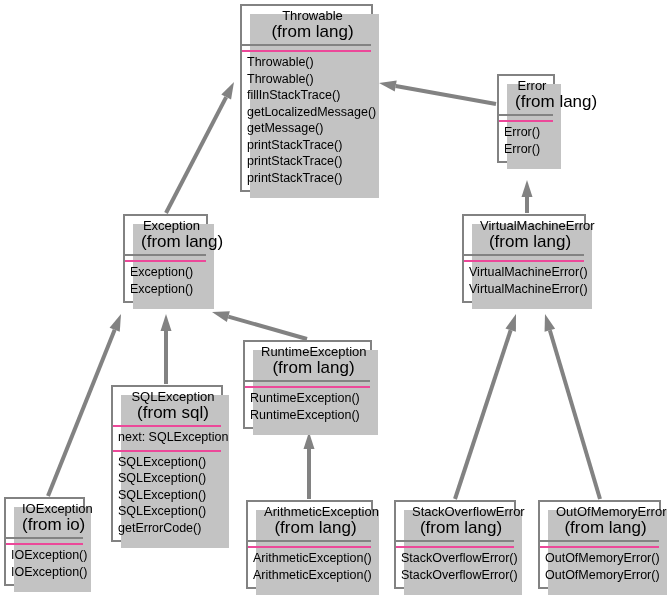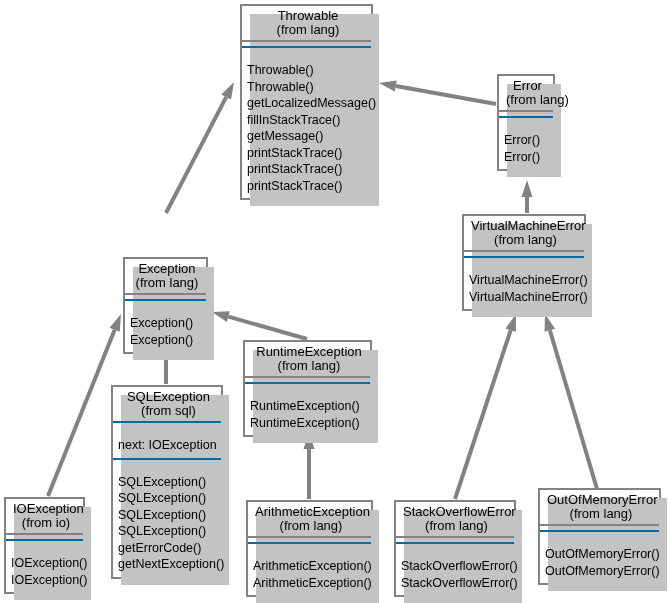--- a/index.html
+++ b/index.html
@@ -33,38 +33,38 @@
     content: "";
     position: absolute;
     left: 8px;
     top: 8px;
     width: 100%;
     height: 100%;
     background: #c3c3c3;
     z-index: -1;
   }
   .compartment-name {
-    padding: 3px 4px 4px 7px;
+    padding: 3px 4px 4px 16px;
     text-align: center;
     line-height: 1.05;
   }
   .class-title {
     font-size: 13px;
     color: #000000;
     white-space: nowrap;
   }
   .class-package {
-    font-size: 13px;
+    font-size: 17px;
     color: #000000;
     white-space: nowrap;
   }
   .compartment-attrs,
   .compartment-ops {
-    border-top: 2px solid #0369a1;
-    padding: 14px 5px 4px 5px;
+    border-top: 2px solid #ec4899;
+    padding: 2px 5px 4px 5px;
   }
   .spacer-compartment {
     border-top: 2px solid #828282;
     height: 4px;
   }
   .member {
     font-size: 12.5px;
     color: #000000;
     line-height: 1.32;
     white-space: nowrap;
@@ -118,40 +118,40 @@
   <div id="class-layer">
       <div class="uml-class" style="left: 240px; top: 4px; width: 133px;">
         <div class="compartment-name">
           <div class="class-title">Throwable</div>
           <div class="class-package">(from lang)</div>
         </div>
         <div class="spacer-compartment"></div>
         <div class="compartment-ops">
           <div class="member">Throwable()</div>
           <div class="member">Throwable()</div>
+          <div class="member">fillInStackTrace()</div>
           <div class="member">getLocalizedMessage()</div>
-          <div class="member">fillInStackTrace()</div>
           <div class="member">getMessage()</div>
           <div class="member">printStackTrace()</div>
           <div class="member">printStackTrace()</div>
           <div class="member">printStackTrace()</div>
         </div>
       </div>
       <div class="uml-class" style="left: 497px; top: 74px; width: 58px;">
         <div class="compartment-name">
           <div class="class-title">Error</div>
           <div class="class-package">(from lang)</div>
         </div>
         <div class="spacer-compartment"></div>
         <div class="compartment-ops">
           <div class="member">Error()</div>
           <div class="member">Error()</div>
         </div>
       </div>
-      <div class="uml-class" style="left: 123px; top: 214px; width: 85px; margin-top: 43px;">
+      <div class="uml-class" style="left: 123px; top: 214px; width: 85px;">
         <div class="compartment-name">
           <div class="class-title">Exception</div>
           <div class="class-package">(from lang)</div>
         </div>
         <div class="spacer-compartment"></div>
         <div class="compartment-ops">
           <div class="member">Exception()</div>
           <div class="member">Exception()</div>
         </div>
       </div>
@@ -176,29 +176,28 @@
           <div class="member">RuntimeException()</div>
           <div class="member">RuntimeException()</div>
         </div>
       </div>
       <div class="uml-class" style="left: 111px; top: 385px; width: 112px;">
         <div class="compartment-name">
           <div class="class-title">SQLException</div>
           <div class="class-package">(from sql)</div>
         </div>
         <div class="compartment-attrs">
-          <div class="member">next: IOException</div>
+          <div class="member">next: SQLException</div>
         </div>
         <div class="compartment-ops">
           <div class="member">SQLException()</div>
           <div class="member">SQLException()</div>
           <div class="member">SQLException()</div>
           <div class="member">SQLException()</div>
           <div class="member">getErrorCode()</div>
-          <div class="member">getNextException()</div>
         </div>
       </div>
       <div class="uml-class" style="left: 4px; top: 497px; width: 81px;">
         <div class="compartment-name">
           <div class="class-title">IOException</div>
           <div class="class-package">(from io)</div>
         </div>
         <div class="spacer-compartment"></div>
         <div class="compartment-ops">
           <div class="member">IOException()</div>
@@ -220,21 +219,21 @@
         <div class="compartment-name">
           <div class="class-title">StackOverflowError</div>
           <div class="class-package">(from lang)</div>
         </div>
         <div class="spacer-compartment"></div>
         <div class="compartment-ops">
           <div class="member">StackOverflowError()</div>
           <div class="member">StackOverflowError()</div>
         </div>
       </div>
-      <div class="uml-class" style="left: 538px; top: 488px; width: 123px;">
+      <div class="uml-class" style="left: 538px; top: 500px; width: 123px;">
         <div class="compartment-name">
           <div class="class-title">OutOfMemoryError</div>
           <div class="class-package">(from lang)</div>
         </div>
         <div class="spacer-compartment"></div>
         <div class="compartment-ops">
           <div class="member">OutOfMemoryError()</div>
           <div class="member">OutOfMemoryError()</div>
         </div>
       </div>

